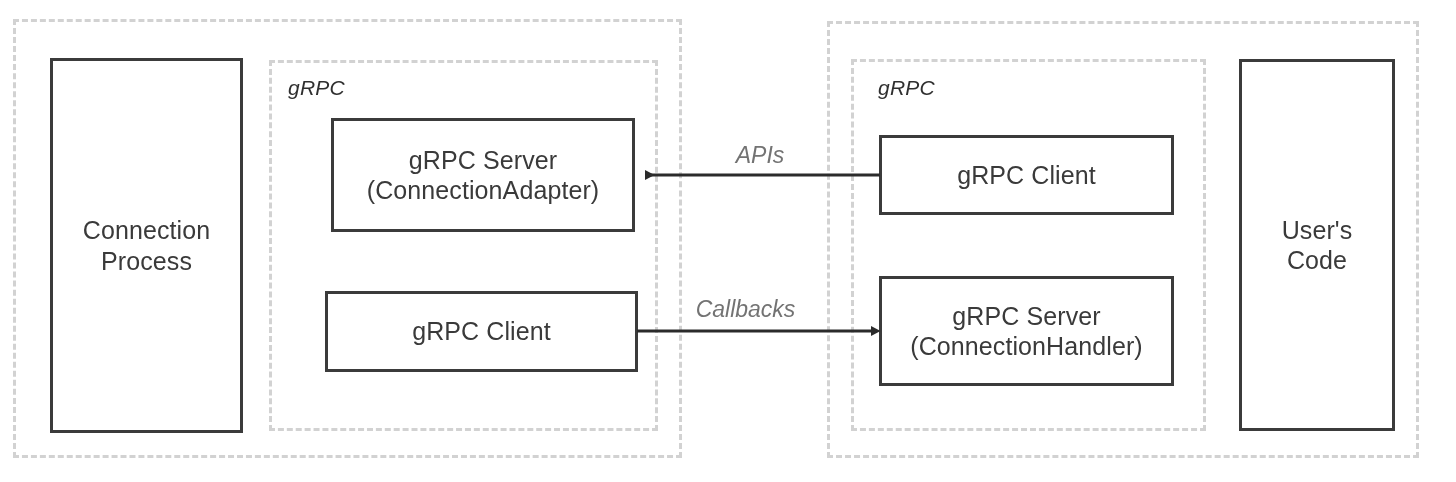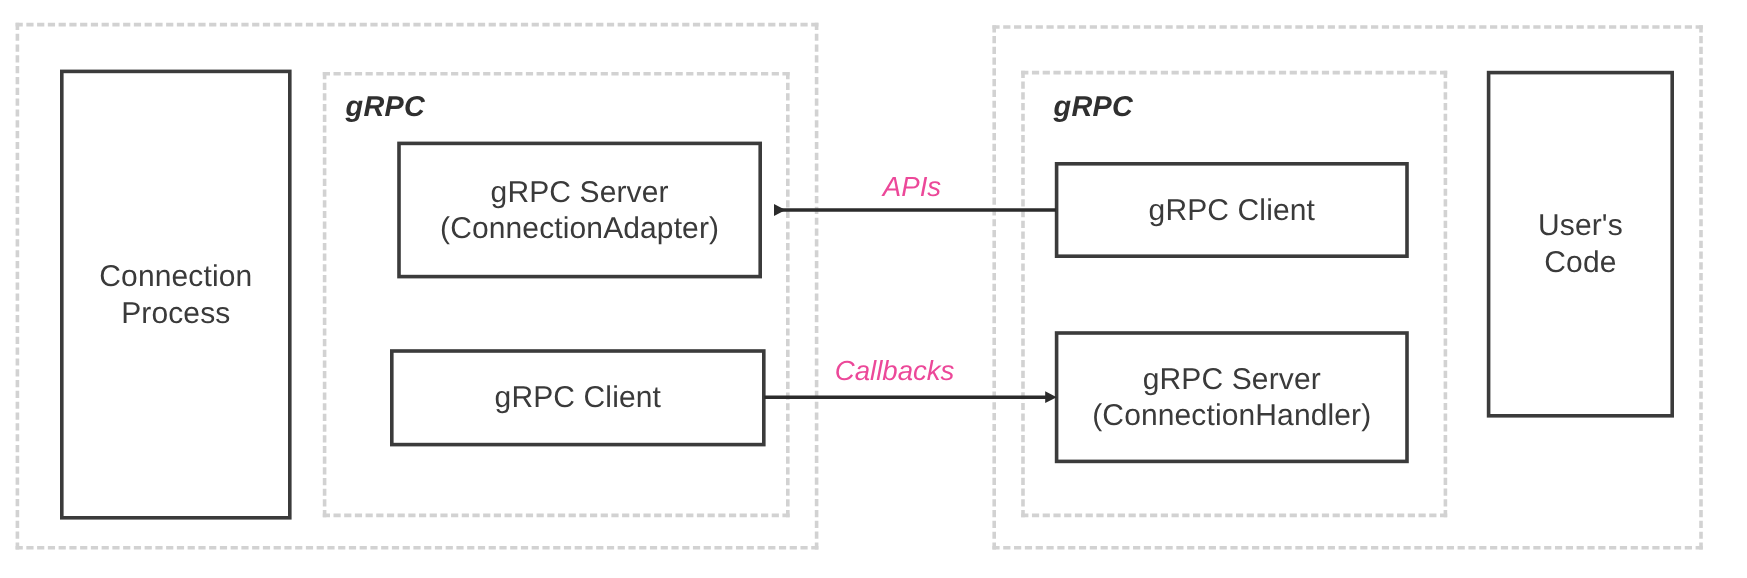--- a/index.html
+++ b/index.html
@@ -45,34 +45,34 @@
   }
   .node-label {
     display: block;
     white-space: pre-line;
   }
 
   
   .group-caption {
     position: absolute;
     font-style: italic;
-    font-weight: bold;
-    font-size: 24px;
+    font-weight: normal;
+    font-size: 21px;
     color: #2f2f2f;
     letter-spacing: 0.2px;
     white-space: nowrap;
     text-align: center;
   }
 
   
   .edge-label {
     position: absolute;
     font-style: italic;
     font-size: 23px;
-    color: #ec4899;
+    color: #737373;
     white-space: nowrap;
     text-align: center;
   }
 
   
   .arrow-svg {
     position: absolute;
     overflow: visible;
   }
 </style>
@@ -109,21 +109,21 @@
 
   <div class="node-box" style="left:879px; top:135px; width:295px; height:80px;">
     <span class="node-label">gRPC Client</span>
   </div>
 
   <div class="node-box" style="left:879px; top:276px; width:295px; height:110px;">
     <span class="node-label">gRPC Server
 (ConnectionHandler)</span>
   </div>
 
-  <div class="node-box" style="left:1239px; top:59px; width:156px; height:289px;">
+  <div class="node-box" style="left:1239px; top:59px; width:156px; height:372px;">
     <span class="node-label">User's
 Code</span>
   </div>
 
   <svg class="arrow-svg" style="left:630px; top:160px; width:260px; height:30px;" viewBox="0 0 260 30">
     <defs>
       <marker id="arrow-left" markerWidth="11" markerHeight="11" refX="9" refY="5.5" orient="auto" markerUnits="userSpaceOnUse">
         <path d="M 10,0.6 L 10,10.4 L 0.4,5.5 z" fill="#2b2b2b"></path>
       </marker>
     </defs>

